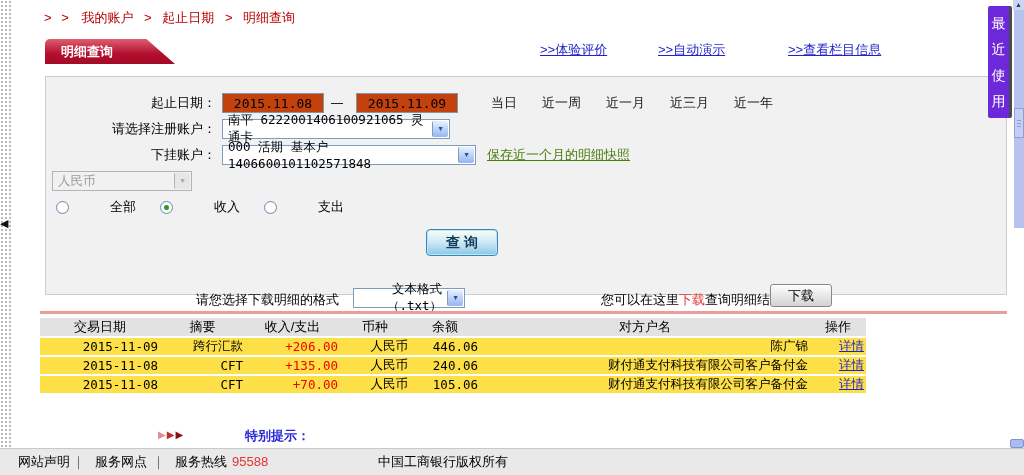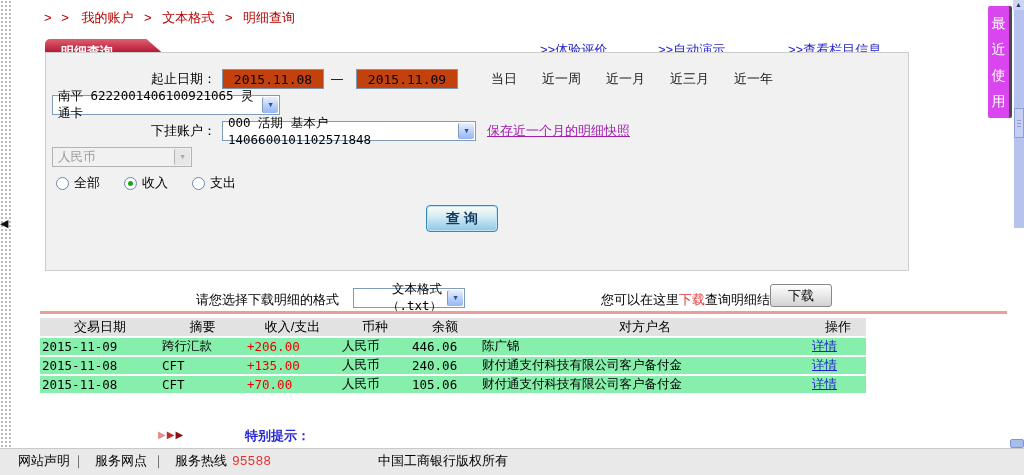--- a/index.html
+++ b/index.html
@@ -21,42 +21,42 @@
   
   .toplink { position:absolute; top:41px; color:#2323cb; text-decoration:underline; font-size:13px; cursor:pointer; }
 
   
   .tab { position:absolute; left:45px; top:39px; width:130px; height:25px; padding-left:16px;
          background:linear-gradient(#dd5f70,#b30e2d 60%,#a30b27);
          clip-path:polygon(0 0, 78% 0, 100% 100%, 0 100%); border-radius:5px 0 0 0;
          color:#fff; font-weight:bold; font-size:13px; line-height:25px; cursor:pointer; }
 
   
-  .panel { position:absolute; left:45px; top:52px; width:864px; height:219px;
+  .panel { position:absolute; left:45px; top:76px; width:962px; height:219px;
            background:#f1f1f1; border:1px solid #cdcdcd; }
   .frow { position:absolute; left:0; width:100%; height:22px; display:flex; align-items:center; }
   .flabel { width:170px; text-align:right; font-size:13px; flex:none; }
   .date-input { width:102px; height:20px; margin-left:6px; border:1px solid #8096ad; background:#c2410c;
                 text-align:center; font-family:"DejaVu Sans Mono",monospace; font-size:13px; }
   .dash { margin:0 7px; }
   .qr { margin-left:25px; font-size:13px; color:#1a1a1a; cursor:pointer; }
   .qr.first { margin-left:33px; }
 
   .fake-select { height:20px; margin-left:6px; background:#fff; border:1px solid #7f9db9; position:relative;
                  display:flex; align-items:center; padding:0 22px 0 5px; font-size:12.5px;
                  font-family:"DejaVu Sans Mono",monospace; cursor:pointer; }
   .fake-select .arrow { position:absolute; right:1px; top:1px; bottom:1px; width:16px; border-radius:2px;
                  background:linear-gradient(#eaf1fe,#b5ccf7 60%,#96b6f2); border-left:1px solid #7f9db9;
                  color:#27509f; display:flex; align-items:center; justify-content:center; font-size:7px; }
   .fake-select.disabled { background:#f1f1f1; border-color:#b4b4b4; color:#9b9b9b; cursor:default; }
   .fake-select.disabled .arrow { background:#e6e6e6; border-left-color:#b4b4b4; color:#a8a8a8; }
 
-  .snapshot-link { margin-left:11px; color:#a21caf; text-decoration:underline; font-size:13px; cursor:pointer; }
-
-  .radio-wrap { display:flex; align-items:center; margin-left:24px; cursor:pointer; }
+  .snapshot-link { margin-left:11px; color:#4d7c0f; text-decoration:underline; font-size:13px; cursor:pointer; }
+
+  .radio-wrap { display:flex; align-items:center; margin-left:24px; cursor:pointer;gap:36px; }
   .radio-wrap.first { margin-left:10px; }
   .radio { width:13px; height:13px; border:1px solid #6a8db0; border-radius:50%; position:relative; flex:none;
            background:radial-gradient(#ffffff 55%, #e4ecf4); }
   .radio.checked::after { content:""; position:absolute; left:3px; top:3px; width:5px; height:5px;
            border-radius:50%; background:#1ea21e; }
   .radio-label { margin-left:5px; font-size:13px; }
 
   .query-btn { position:absolute; left:380px; top:152px; width:72px; height:27px;
            background:linear-gradient(#fcfdf1,#d2eaf6 45%,#8cc7e3);
            border:1px solid #2f8cba; border-radius:4px; box-shadow:inset 0 0 0 1px #c2e3f3;
@@ -69,42 +69,42 @@
   .dl-hint .red { color:#e23333; }
   .dl-btn { position:absolute; left:770px; top:284px; width:62px; height:23px; border:1px solid #888;
             border-radius:3px; background:linear-gradient(#fefefe,#e4e4e4 60%,#d3d3d3);
             text-align:center; line-height:21px; font-size:13px; cursor:pointer; }
 
   .pink-line { position:absolute; left:40px; top:311px; width:967px; height:3px; background:#ee9b9b; }
 
   
   .result-table { position:absolute; left:40px; top:316px; border-collapse:separate; border-spacing:0 2px; }
   .result-table th { background:#e2e2e2; font-weight:normal; font-size:13px; height:16px; padding:0 2px; }
-  .result-table td { background:#86efac; text-align:left; height:16px; font-size:12.5px; padding:0 2px;
+  .result-table td { background:#fde047; text-align:right; height:16px; font-size:12.5px; padding:0 2px;
                      font-family:"DejaVu Sans Mono",monospace; }
   .result-table td.amount { color:#f00000; }
   .detail-link { color:#2323cb; text-decoration:underline; cursor:pointer;
                  font-family:"Liberation Sans","DejaVu Sans",sans-serif; font-size:12.5px; }
 
   
   .notice { position:absolute; left:158px; top:429px; font-size:10px; letter-spacing:1px; }
   .notice .t1 { color:#de9090; } .notice .t2 { color:#bf2c2c; } .notice .t3 { color:#8d0d0d; }
   .notice-label { position:absolute; left:245px; top:427px; color:#2626d9; font-weight:bold; font-size:13px; }
 
   
   .footer { position:absolute; left:0; top:448px; width:1024px; height:27px; background:#e9e9e9;
             border-top:1px solid #c9c9c9; font-size:13px; }
-  .footer span, .footer a { position:absolute; line-height:26px;font-family:Liberation Mono, monospace; }
+  .footer span, .footer a { position:absolute; line-height:26px; }
   .footer a { color:#000; text-decoration:none; cursor:pointer; }
   .f-statement { left:18px; } .f-sep1 { left:72px; color:#555; } .f-branches { left:95px; }
   .f-sep2 { left:152px; color:#555; } .f-hotline { left:175px; } .f-hotnum { left:232px; color:#e23333; }
   .f-copy { left:378px; } .f-icp { left:512px; }
 
   
-  .side-tab { position:absolute; left:988px; top:6px; width:24px; height:112px; background:#d946ef;
+  .side-tab { position:absolute; left:988px; top:6px; width:24px; height:112px; background:#6d28d9;
               border-right:3px solid #4a4a4a; border-radius:2px; color:#fff; font-size:14px;
               text-align:center; line-height:26px; padding-top:4px; word-break:break-all; cursor:pointer; }
   .scrollbar { position:absolute; left:1014px; top:0; width:10px; height:228px; background:#b7c3ee; }
   .scroll-arrow { position:absolute; left:1013px; top:0; width:11px; height:10px; background:#ccd5f4;
               color:#2c3a6b; font-size:7px; line-height:10px; text-align:center; cursor:pointer; }
   .scroll-thumb { position:absolute; left:1014px; top:108px; width:10px; height:30px; background:#c6cff3;
               border:1px solid #8e9fd8; cursor:grab; }
   .scroll-thumb .grip { position:absolute; left:2px; top:11px; width:4px; height:8px;
               background:repeating-linear-gradient(#8e9fd8 0 1px, transparent 1px 3px); }
   .mini-blue { position:absolute; left:1010px; top:439px; width:14px; height:9px; background:#a9bcee;
@@ -115,21 +115,21 @@
 
 <div class="screen">
 
   <div class="dotted-strip"></div>
   <div class="left-collapse">◀</div>
 
   <div class="breadcrumb">
     <span class="prefix">&gt; &gt;</span>
     <a>我的账户</a>
     <span class="sep">&gt;</span>
-    <a>文本格式</a>
+    <a>起止日期</a>
     <span class="sep">&gt;</span>
     <a>明细查询</a>
   </div>
 
   <a class="toplink" style="left:540px">&gt;&gt;体验评价</a>
   <a class="toplink" style="left:658px">&gt;&gt;自动演示</a>
   <a class="toplink" style="left:788px">&gt;&gt;查看栏目信息</a>
 
   <div class="tab">
     <span>明细查询</span>
@@ -143,20 +143,21 @@
       <span class="dash">—</span>
       <input class="date-input" value="2015.11.09" style="">
       <span class="qr first">当日</span>
       <span class="qr">近一周</span>
       <span class="qr">近一月</span>
       <span class="qr">近三月</span>
       <span class="qr">近一年</span>
     </div>
 
     <div class="frow" style="top:41px">
+      <span class="flabel">请选择注册账户：</span>
       <div class="fake-select" style="width:228px">
         <span>南平 6222001406100921065 灵通卡</span>
         <span class="arrow">▼</span>
       </div>
     </div>
 
     <div class="frow" style="top:67px">
       <span class="flabel">下挂账户：</span>
       <div class="fake-select" style="width:254px">
         <span>000 活期 基本户 1406600101102571848</span>

